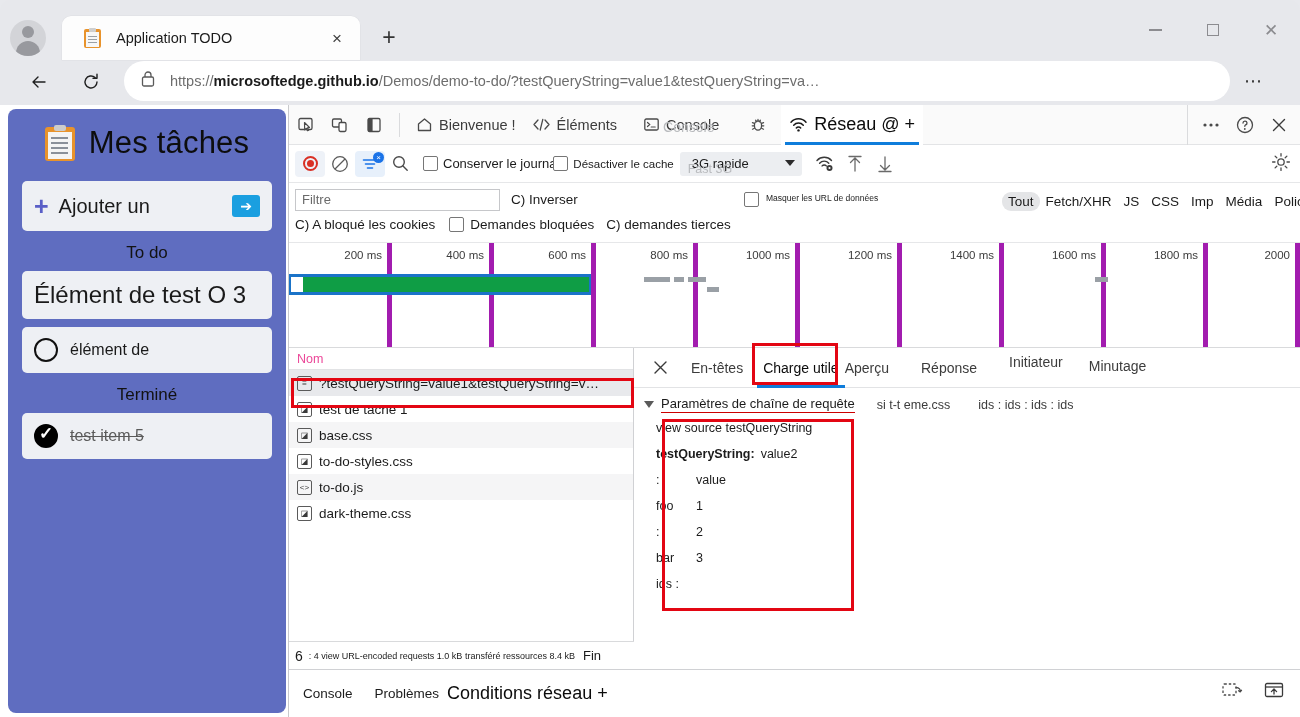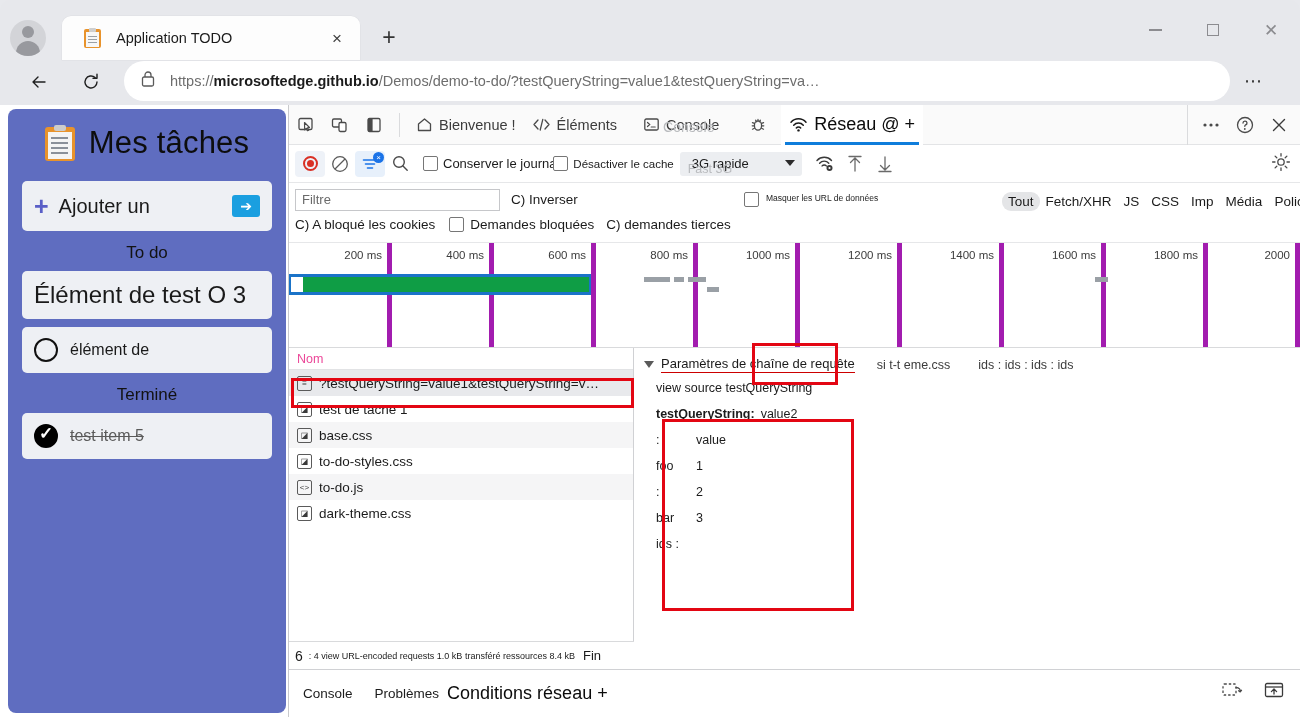--- a/index.html
+++ b/index.html
@@ -738,20 +738,33 @@
         </div>
 
         <div class="req-foot">
           <span class="n">6</span>
           <span>: 4 view URL-encoded requests 1.0 kB transféré ressources 8.4 kB</span>
           <span style="font-size:13px;margin-left:8px">Fin</span>
         </div>
       </div>
 
       <div class="detail">
+        <div class="detail-tabs">
+          <div class="dtab" style="padding:0 12px">
+            <svg width="17" height="17" viewBox="0 0 17 17">
+                <path d="M3 3l11 11M14 3L3 14" stroke="#3a3a3a" stroke-width="1.4" stroke-linecap="round"></path>
+              </svg>
+          </div>
+          <div class="dtab">En-têtes</div>
+          <div class="dtab active">Charge utile</div>
+          <div class="dtab" style="margin-left:-14px">Aperçu</div>
+          <div class="dtab" style="margin-left:12px">Réponse</div>
+          <div class="dtab shift-up" style="margin-left:12px">Initiateur</div>
+          <div class="dtab" style="margin-left:6px;padding-top:10px;align-items:flex-start">Minutage</div>
+        </div>
 
         <div class="detail-body">
           <div class="qs-header">
             <span class="tri"></span>
             <span class="qs-underline">Paramètres de chaîne de requête</span>
             <span class="qs-extra1">si t-t eme.css</span>
             <span class="qs-extra2">ids : ids : ids : ids</span>
           </div>
 
           <div class="qs-list">

